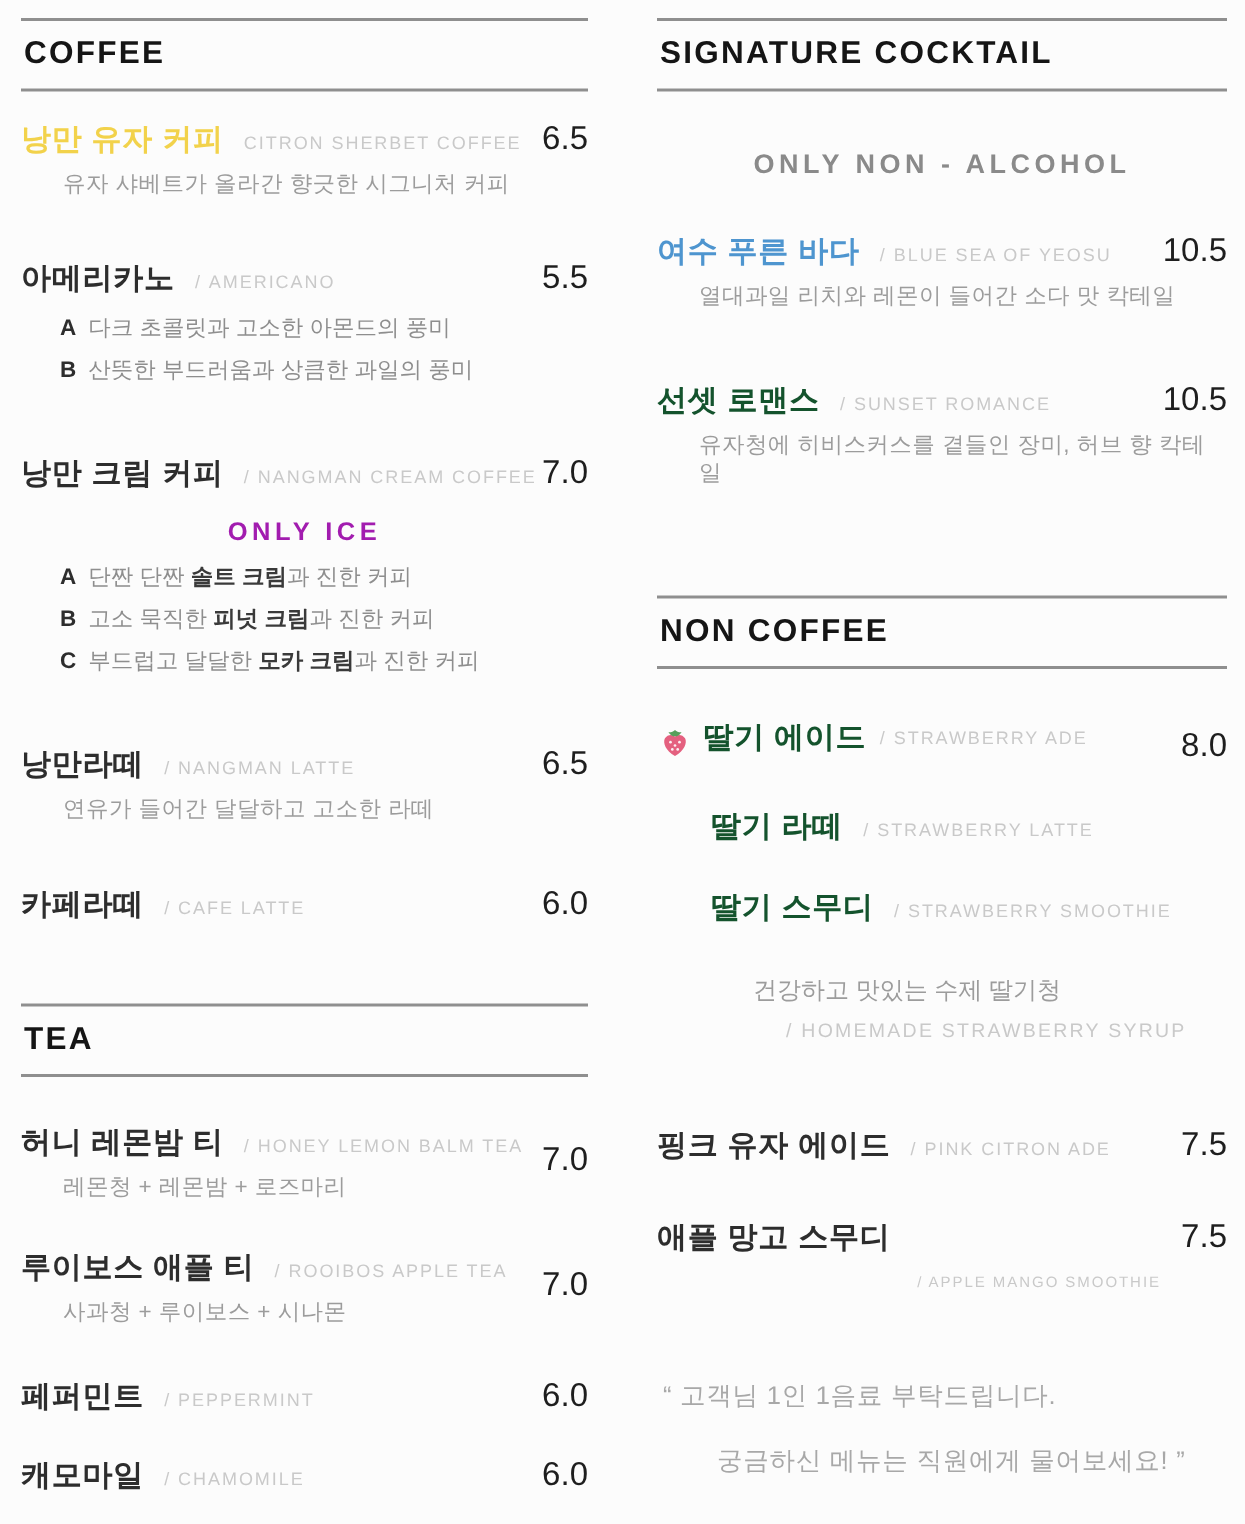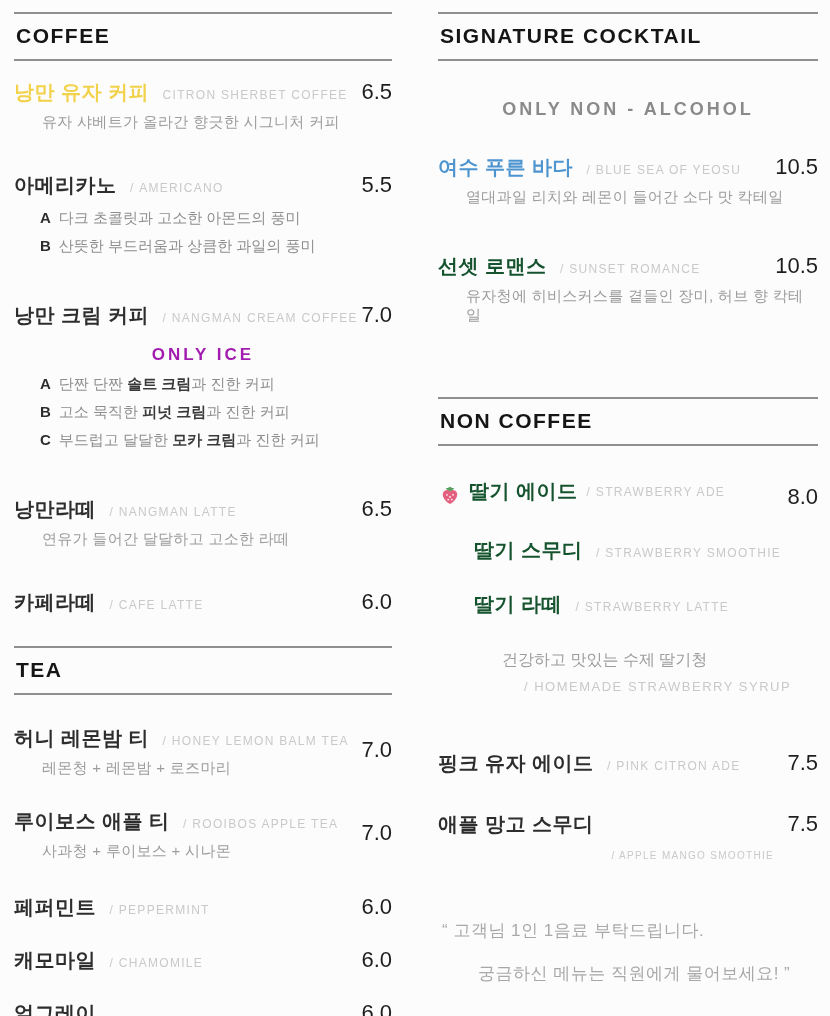--- a/index.html
+++ b/index.html
@@ -133,21 +133,21 @@
     <div class="item">
       <div class="row">
         <div class="nm">
           <span class="name">카페라떼</span>
           <span class="sub">/ CAFE LATTE</span>
         </div>
         <span class="price">6.0</span>
       </div>
     </div>
 
-    <header class="sec" style="margin-top:30px;">
+    <header class="sec" style="margin-top:53px;">
       <div class="rule"></div>
       <h2>TEA</h2>
       <div class="rule"></div>
     </header>
 
     <div class="item" style="margin-top:30px;">
       <div class="row">
         <div class="nm">
           <span class="name">허니 레몬밤 티</span>
           <span class="sub">/ HONEY LEMON BALM TEA</span>
@@ -253,31 +253,31 @@
           <span class="name pink">딸기 에이드</span>
           <span class="sub">/ STRAWBERRY ADE</span>
         </div>
         <span class="price">8.0</span>
       </div>
     </div>
 
     <div class="item indent" style="margin-top:27px;">
       <div class="row">
         <div class="nm">
+          <span class="name pink">딸기 라떼</span>
+          <span class="sub">/ STRAWBERRY LATTE</span>
+        </div>
+      </div>
+    </div>
+
+    <div class="item indent" style="margin-top:27px;">
+      <div class="row">
+        <div class="nm">
           <span class="name pink">딸기 스무디</span>
           <span class="sub">/ STRAWBERRY SMOOTHIE</span>
-        </div>
-      </div>
-    </div>
-
-    <div class="item indent" style="margin-top:27px;">
-      <div class="row">
-        <div class="nm">
-          <span class="name pink">딸기 라떼</span>
-          <span class="sub">/ STRAWBERRY LATTE</span>
         </div>
       </div>
     </div>
 
     <p class="nc-desc1">건강하고 맛있는 수제 딸기청</p>
     <p class="nc-desc2">/ HOMEMADE  STRAWBERRY SYRUP</p>
 
     <div class="item" style="margin-top:56px;">
       <div class="row">
         <div class="nm">

